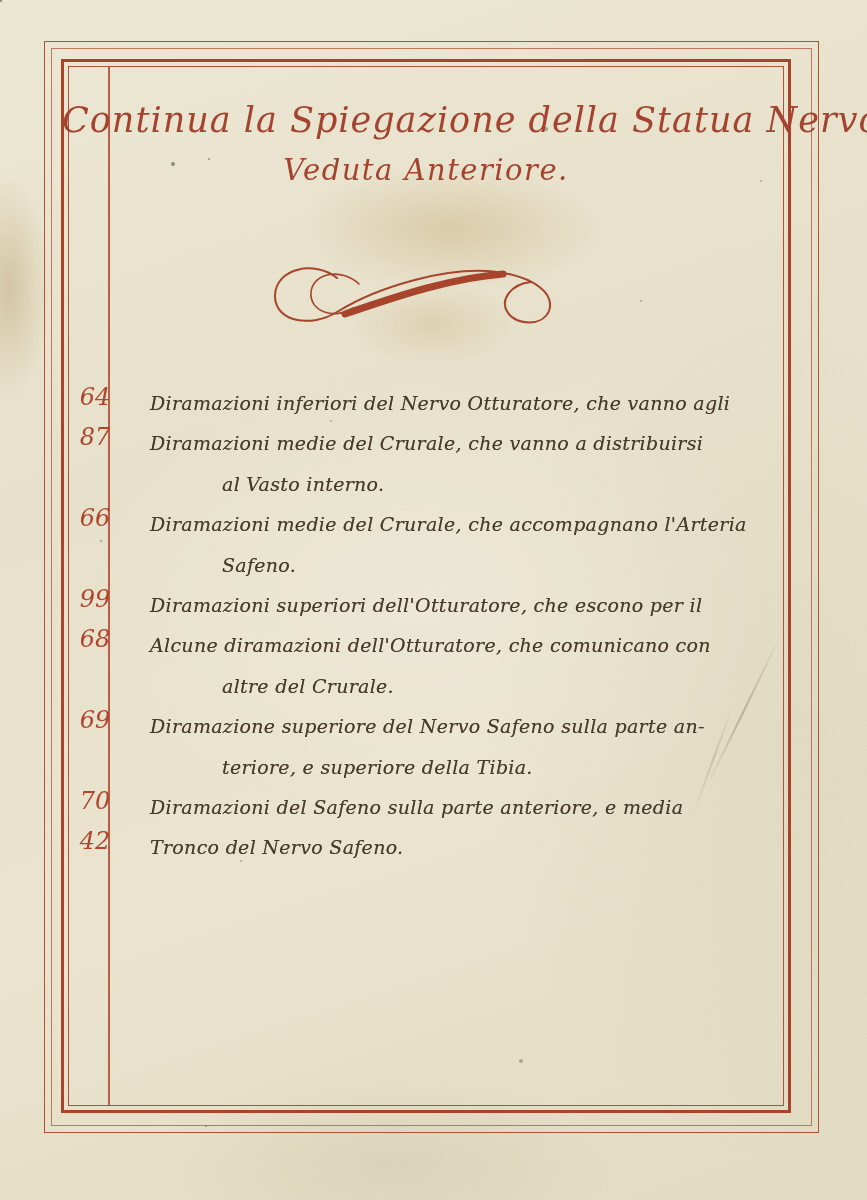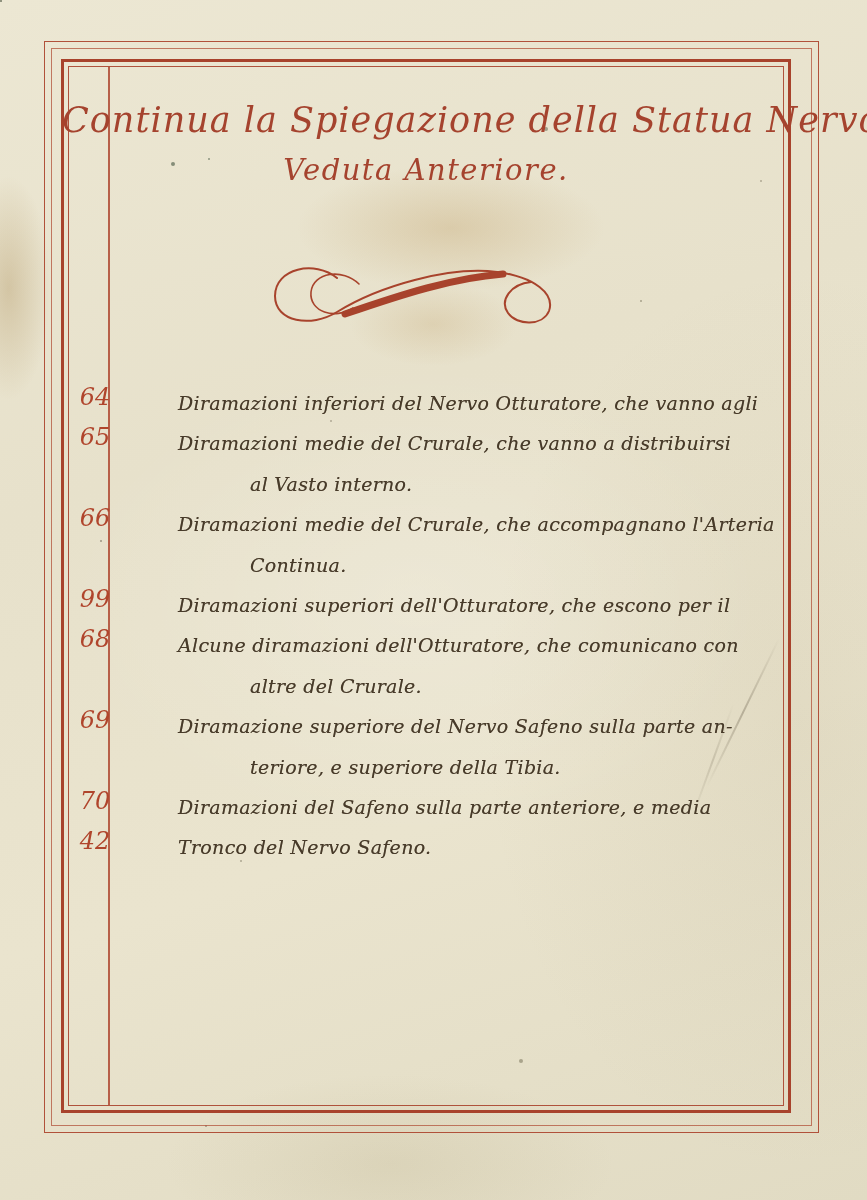--- a/index.html
+++ b/index.html
@@ -39,21 +39,21 @@
   .f-in1 {left:61px;top:59px;right:76px;bottom:87px;border:3px solid #a8432c;}
   .f-in2 {left:68px;top:66px;right:83px;bottom:94px;border:1.2px solid #a8432c;opacity:.9;}
   .numline{position:absolute;left:108px;top:66px;width:1.6px;height:1040px;background:#b1513a;opacity:.9;}
   
   .titleblock{position:absolute;left:62px;right:77px;top:100px;text-align:center;color:#a5432e;}
   .title1{font-size:35px;font-style:italic;letter-spacing:1px;white-space:nowrap;}
   .title2{font-size:29px;font-style:italic;letter-spacing:1.5px;margin-top:13px;}
   .flourish{position:absolute;left:253px;top:258px;}
   
   .entries{position:absolute;left:70px;right:70px;top:383px;}
-  .entry{position:relative;padding-left:108px;color:#473a29;}
+  .entry{position:relative;padding-left:80px;color:#473a29;}
   .entry .num{position:absolute;left:2px;top:0;width:46px;text-align:center;
       font-size:24px;font-style:italic;color:#b0452c;}
   .entry .line{font-size:19px;font-style:italic;line-height:40.4px;white-space:nowrap;
       letter-spacing:.3px;text-shadow:0 0 .5px rgba(70,58,40,.6);}
   .entry .line.cont{margin-left:72px;}
 </style>
 </head>
 <body>
 
 <div class="stage">
@@ -82,29 +82,29 @@
         </g>
       </svg>
 
       <div class="entries">
   <div class="entry">
     <span class="num">64</span>
   <div class="line">Diramazioni inferiori del Nervo Otturatore, che vanno agli</div>
           </div>
 
   <div class="entry">
-    <span class="num">65</span>
+    <span class="num">87</span>
   <div class="line">Diramazioni medie del Crurale, che vanno a distribuirsi</div>
             <div class="line cont">al Vasto interno.</div>
           </div>
 
   <div class="entry">
     <span class="num">66</span>
   <div class="line">Diramazioni medie del Crurale, che accompagnano l'Arteria</div>
-            <div class="line cont">Continua.</div>
+            <div class="line cont">Safeno.</div>
           </div>
 
   <div class="entry">
     <span class="num">99</span>
   <div class="line">Diramazioni superiori dell'Otturatore, che escono per il</div>
           </div>
 
   <div class="entry">
     <span class="num">68</span>
   <div class="line">Alcune diramazioni dell'Otturatore, che comunicano con</div>

